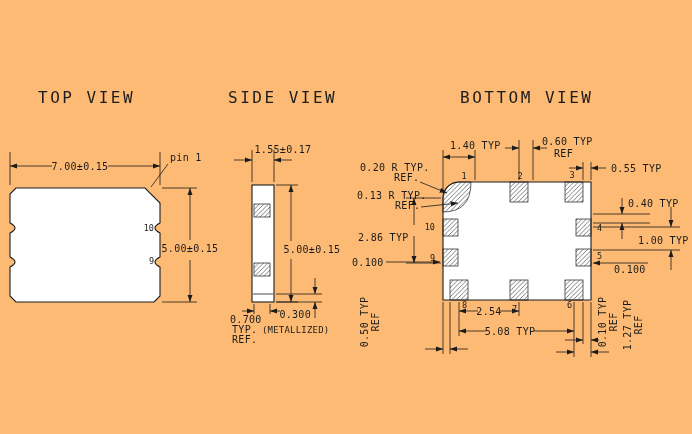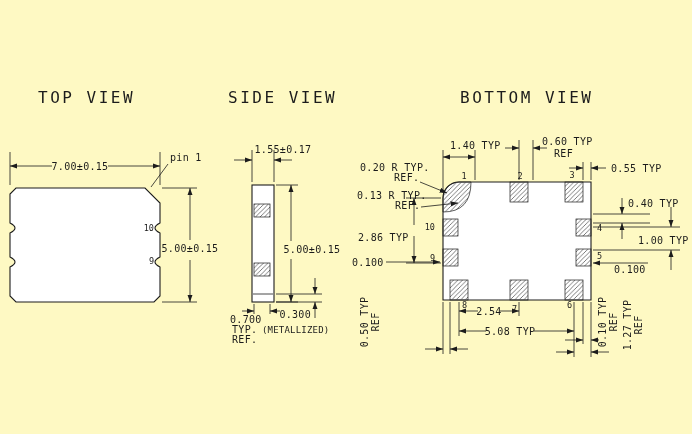--- a/index.html
+++ b/index.html
@@ -1,16 +1,16 @@
 <!DOCTYPE html>
 <html><head>
 <meta charset="utf-8">
 <style>
   html,body{margin:0;padding:0;background:#ffffff;}
-  .page{width:692px;height:434px;background:#fef9c3;position:relative;overflow:hidden;
+  .page{width:692px;height:434px;background:#fdba74;position:relative;overflow:hidden;
         font-family:"DejaVu Sans Mono",monospace;}
   svg{display:block;}
   svg text{fill:#1c1c1c;font-family:"DejaVu Sans Mono",monospace;}
   .t-title{font-size:16px;letter-spacing:2.5px;}
   .t-dim{font-size:10px;letter-spacing:0.3px;}
   .t-note{font-size:9px;letter-spacing:0.2px;}
   .t-pin{font-size:8.5px;}
   .ln{stroke:#1c1c1c;stroke-width:0.8;fill:none;}
   .outline{stroke:#1c1c1c;stroke-width:1.1;fill:#ffffff;}
   .pad{fill:url(#hatch);stroke:#1c1c1c;stroke-width:0.7;}

